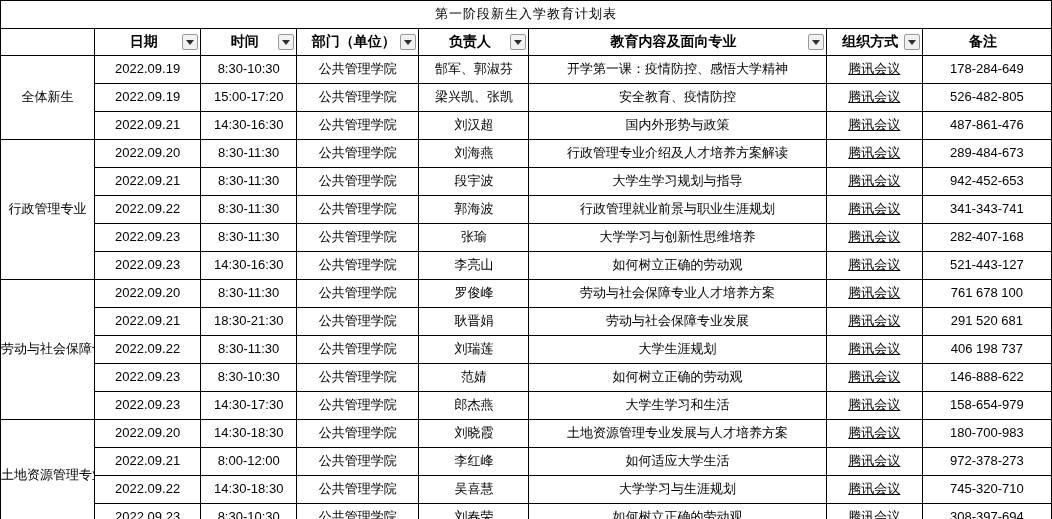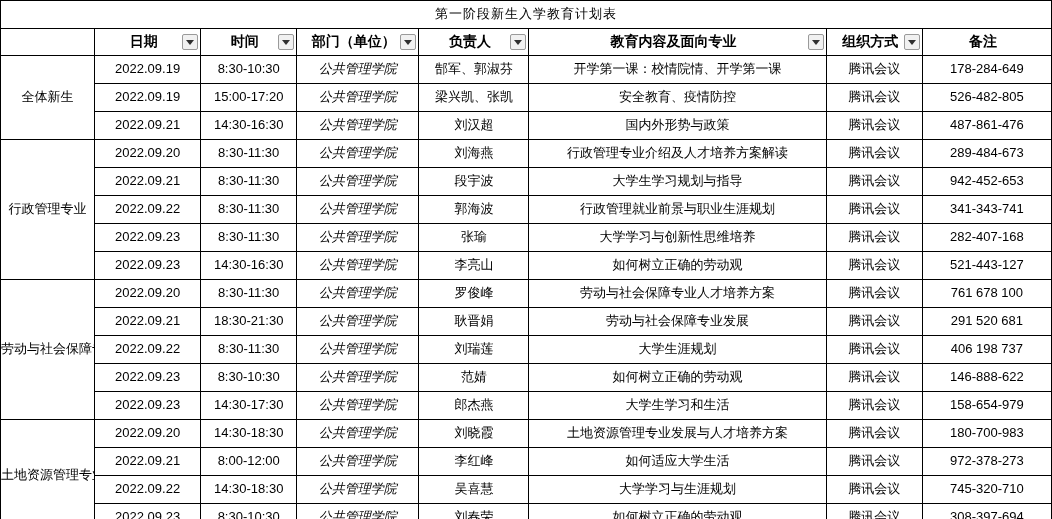--- a/index.html
+++ b/index.html
@@ -84,24 +84,24 @@
   td.group-cell {
     font-weight: bold;
     font-size: 14px;
     line-height: 1.35;
     padding: 0 2px;
     white-space: normal;
     word-break: break-all;
   }
   td.date-cell   { font-size: 13px; }
   td.time-cell   { font-size: 13px; }
-  td.dept-cell   { font-size: 13px; font-style: italic; }
+  td.dept-cell   { font-size: 13px; }
   td.person-cell { font-size: 13px; font-weight: bold; }
   td.content-cell{ font-size: 13px; }
-  td.method-cell { font-size: 13px; }
+  td.method-cell { font-size: 13px; text-decoration: underline; }
   td.remark-cell { font-size: 13px; }
 </style>
 </head>
 <body>
 
 <div id="sheet">
   <table class="grid">
     <colgroup>
       <col style="width:94px">
       <col style="width:106px">
@@ -137,21 +137,21 @@
               <span class="caret"></span>
             </span></td>
           <td><span>备注</span></td>
         </tr>
         <tr>
           <td class="group-cell" rowspan="3">全体新生</td>
           <td class="date-cell">2022.09.19</td>
           <td class="time-cell">8:30-10:30</td>
           <td class="dept-cell">公共管理学院</td>
           <td class="person-cell">郜军、郭淑芬</td>
-          <td class="content-cell">开学第一课：校情院情、开学第一课</td>
+          <td class="content-cell">开学第一课：疫情防控、感悟大学精神</td>
           <td class="method-cell">腾讯会议</td>
           <td class="remark-cell">178-284-649</td>
         </tr>
         <tr>
           <td class="date-cell">2022.09.19</td>
           <td class="time-cell">15:00-17:20</td>
           <td class="dept-cell">公共管理学院</td>
           <td class="person-cell">梁兴凯、张凯</td>
           <td class="content-cell">安全教育、疫情防控</td>
           <td class="method-cell">腾讯会议</td>

